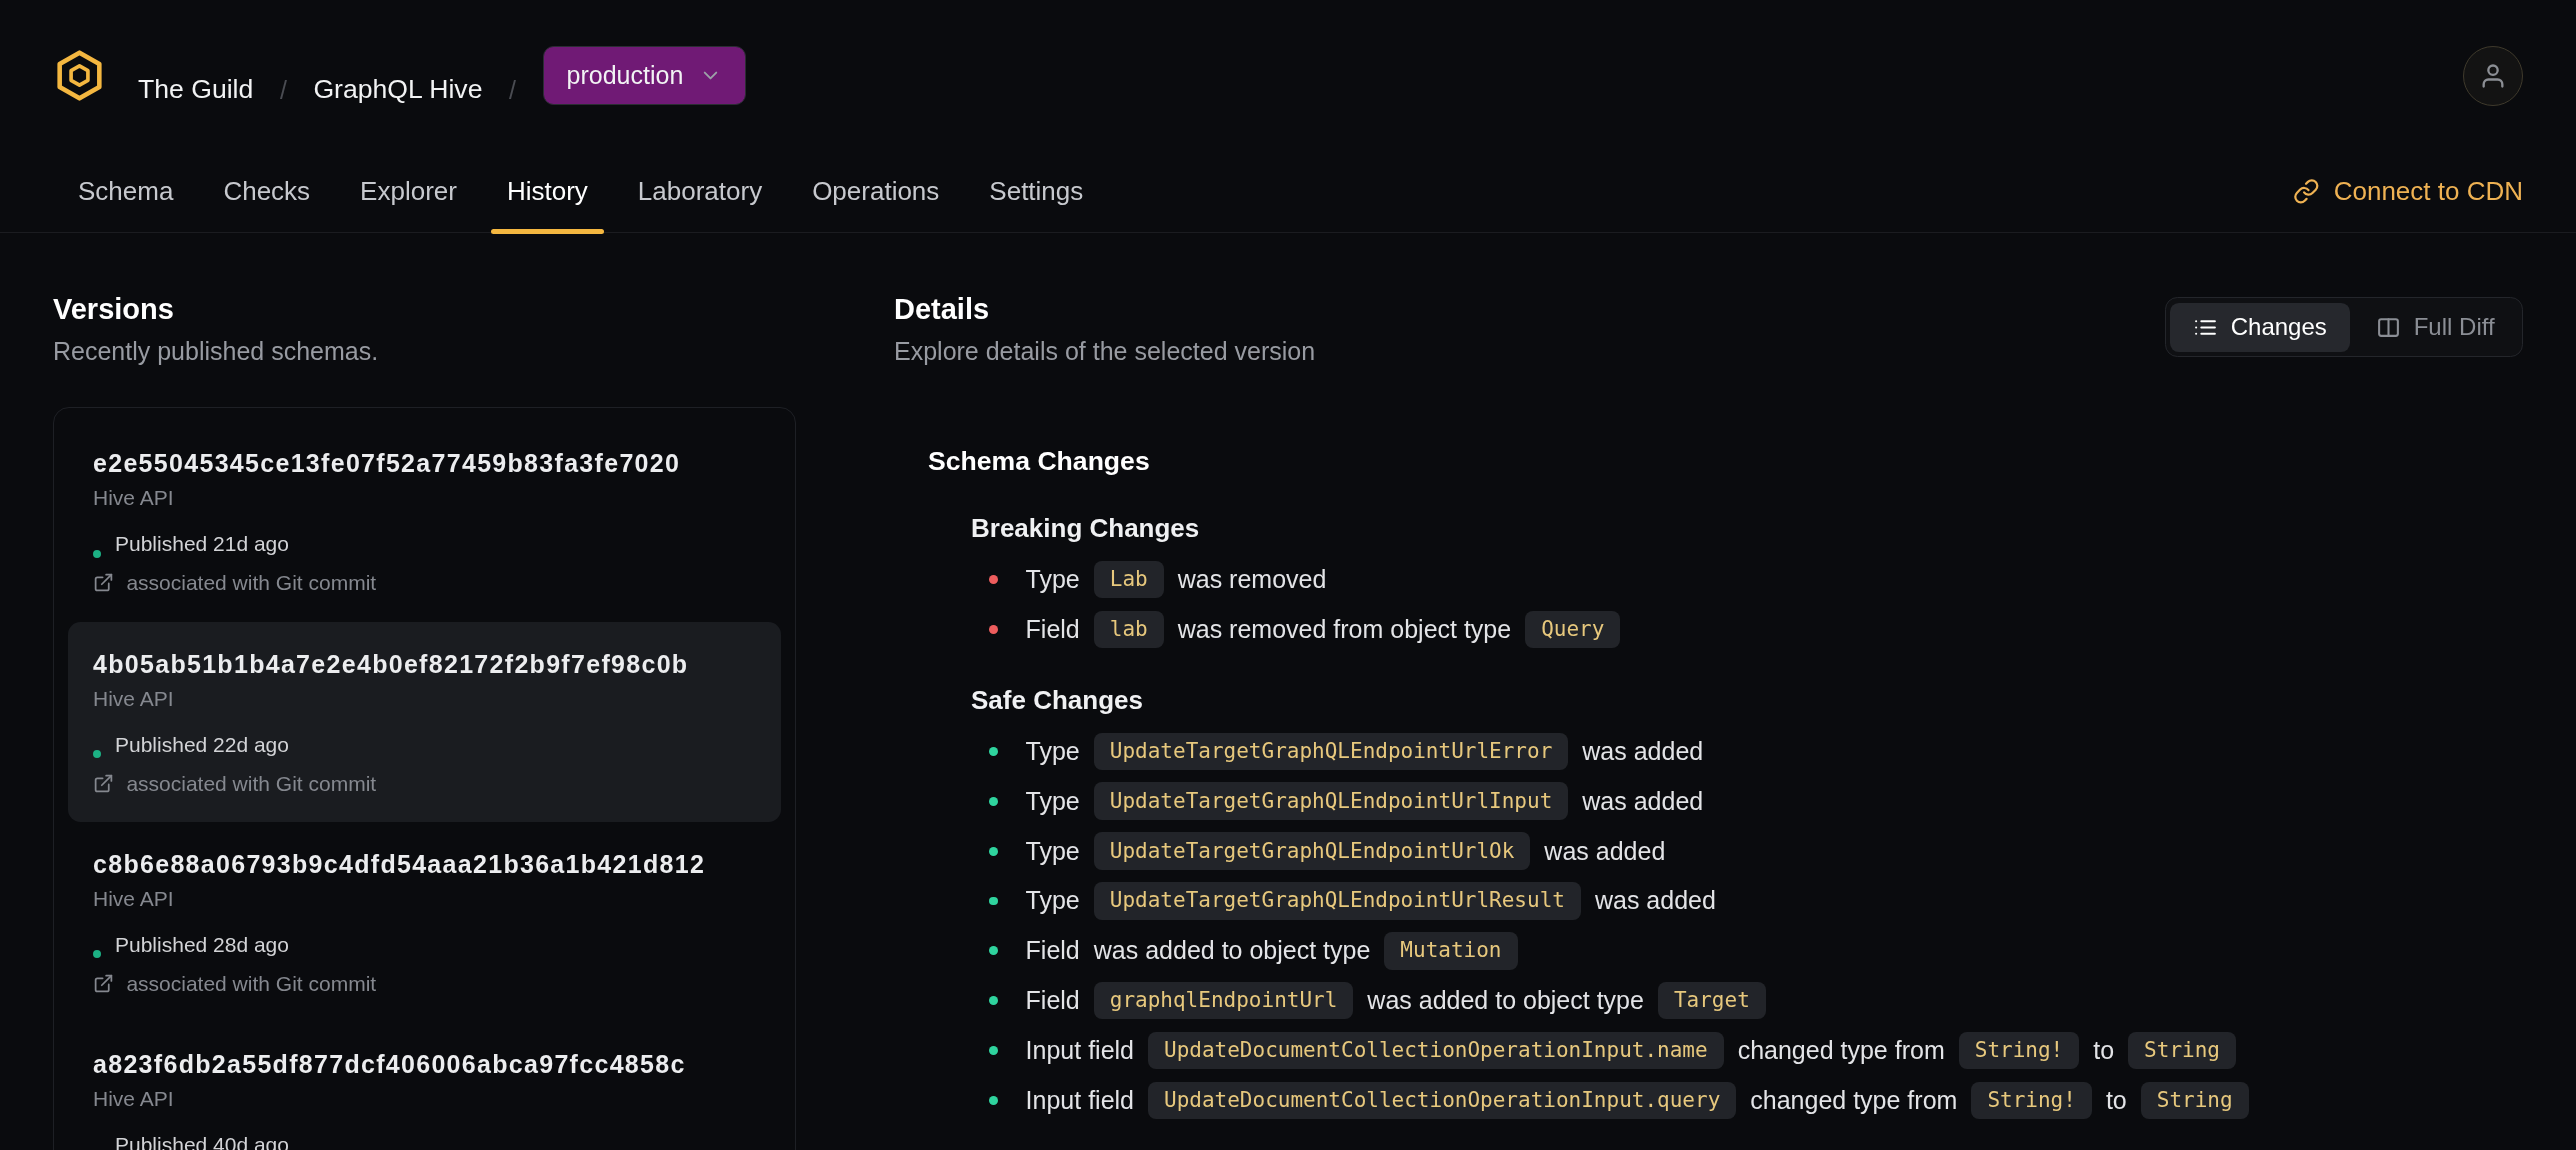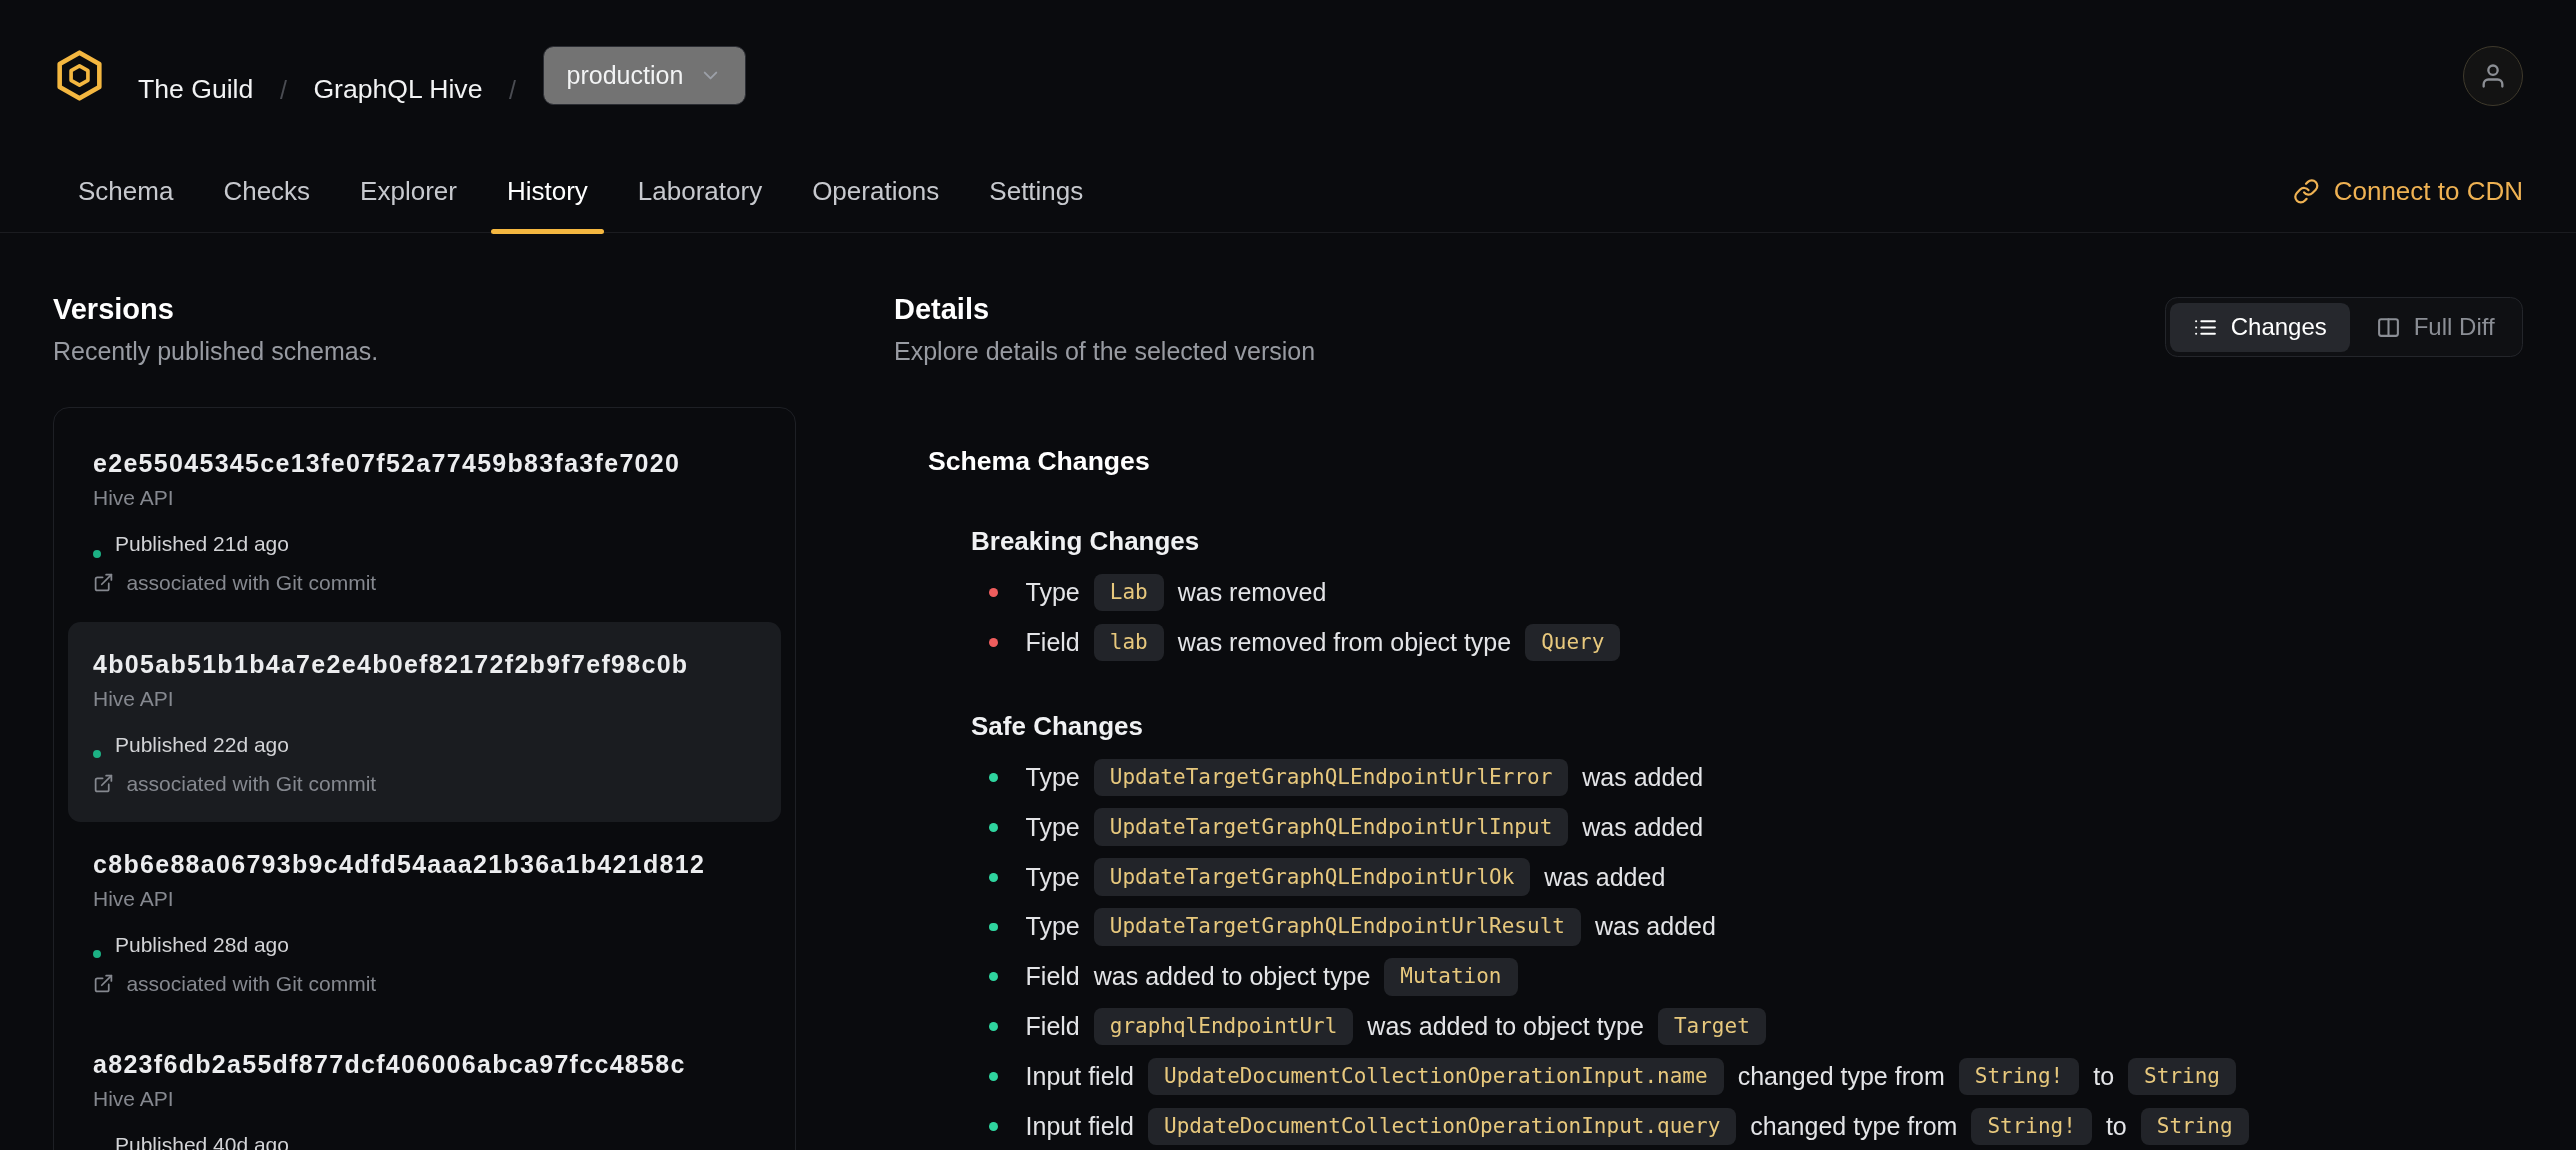--- a/index.html
+++ b/index.html
@@ -20,21 +20,21 @@
   svg{display:block;flex:none}
 
   
   .header-top{height:151px;display:flex;align-items:center;gap:32px;padding:0 53px}
   .logo{width:53px;height:53px;display:flex;align-items:center;justify-content:center;cursor:pointer}
   .breadcrumb{display:flex;align-items:flex-end;gap:26.6px;font-size:26.6px}
   .crumb{color:#f2f3f4;font-weight:500;cursor:pointer;text-decoration:none}
   .sep{color:#4a4c52;font-size:25px}
   .target-select{
     display:flex;align-items:center;gap:16px;
-    background:#737373;border:1.8px solid #2b2d33;border-radius:10.6px;
+    background:#701a75;border:1.8px solid #2b2d33;border-radius:10.6px;
     padding:14px 23px;font-size:25px;color:#f2f3f4;cursor:pointer;
     font-family:"Liberation Sans",sans-serif;
   }
   .target-select .chev{color:#9ca0a8}
   .avatar{
     margin-left:auto;width:60px;height:60px;border-radius:50%;
     border:1.8px solid #3f3a2c;background:#131313;
     display:flex;align-items:center;justify-content:center;color:#8b8e94;cursor:pointer;
   }
 
@@ -77,21 +77,21 @@
   .toggle{display:flex;align-items:center;background:#0f1013;border:1.8px solid #24262b;border-radius:12.4px;padding:4.4px;gap:3.5px;margin-top:5.3px}
   .seg{
     display:flex;align-items:center;gap:12.4px;font-size:24px;padding:10.6px 23px;
     border-radius:8.9px;color:#8b8e95;background:transparent;border:none;cursor:pointer;
     font-family:"Liberation Sans",sans-serif;
   }
   .seg.active{background:#26282d;color:#fff}
 
   .schema-changes{margin-top:78px;padding-left:34px}
   .schema-changes h3{margin:0;font-size:26.6px;font-weight:700;color:#fff;line-height:34px}
-  .change-group{margin-top:48px;padding-left:43px}
+  .change-group{margin-top:35px;padding-left:43px}
   .change-group h4{margin:0;font-size:26px;font-weight:600;color:#f0f1f3;line-height:30px}
   .change-list{list-style:none;margin:16px 0 0;padding:0 0 0 17.7px}
   .change-list li{display:flex;align-items:center;gap:14px;min-height:41px;font-size:25px;color:#e3e4e7}
   .change-list li + li{margin-top:8.9px}
   .dot{width:8.9px;height:8.9px;border-radius:50%;margin-right:14px}
   .dot.breaking{background:var(--breaking)}
   .dot.safe{background:var(--safe)}
   .chip{
     background:#222429;border-radius:8px;padding:6.2px 16px;
     font-family:"DejaVu Sans Mono",monospace;font-size:21px;color:var(--codetext);

